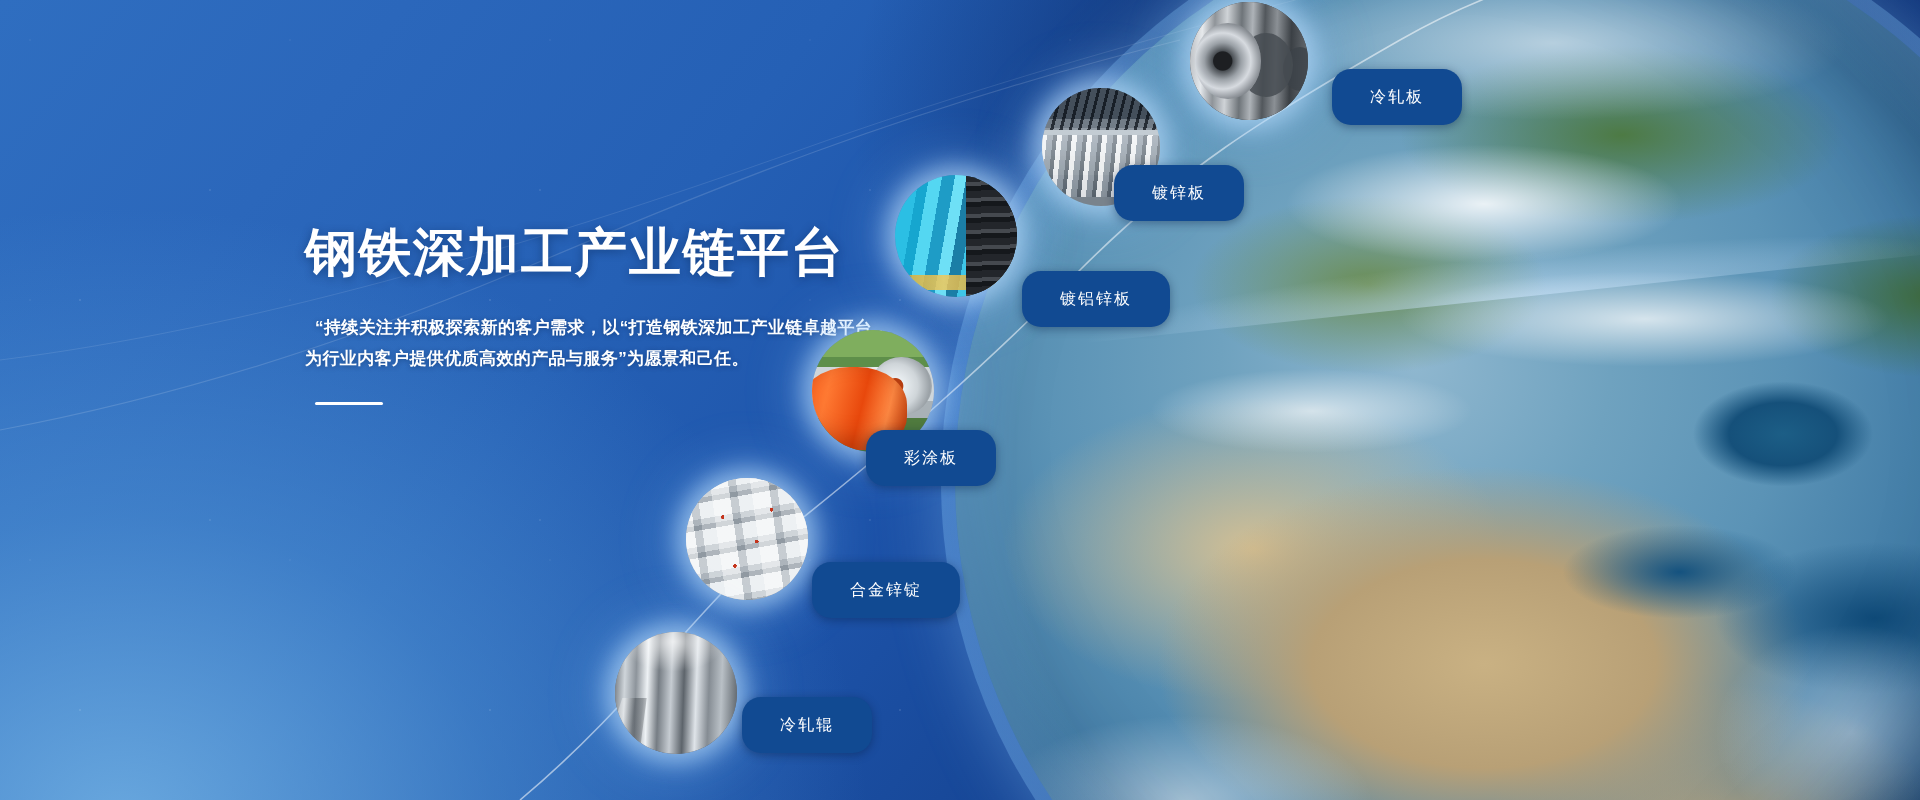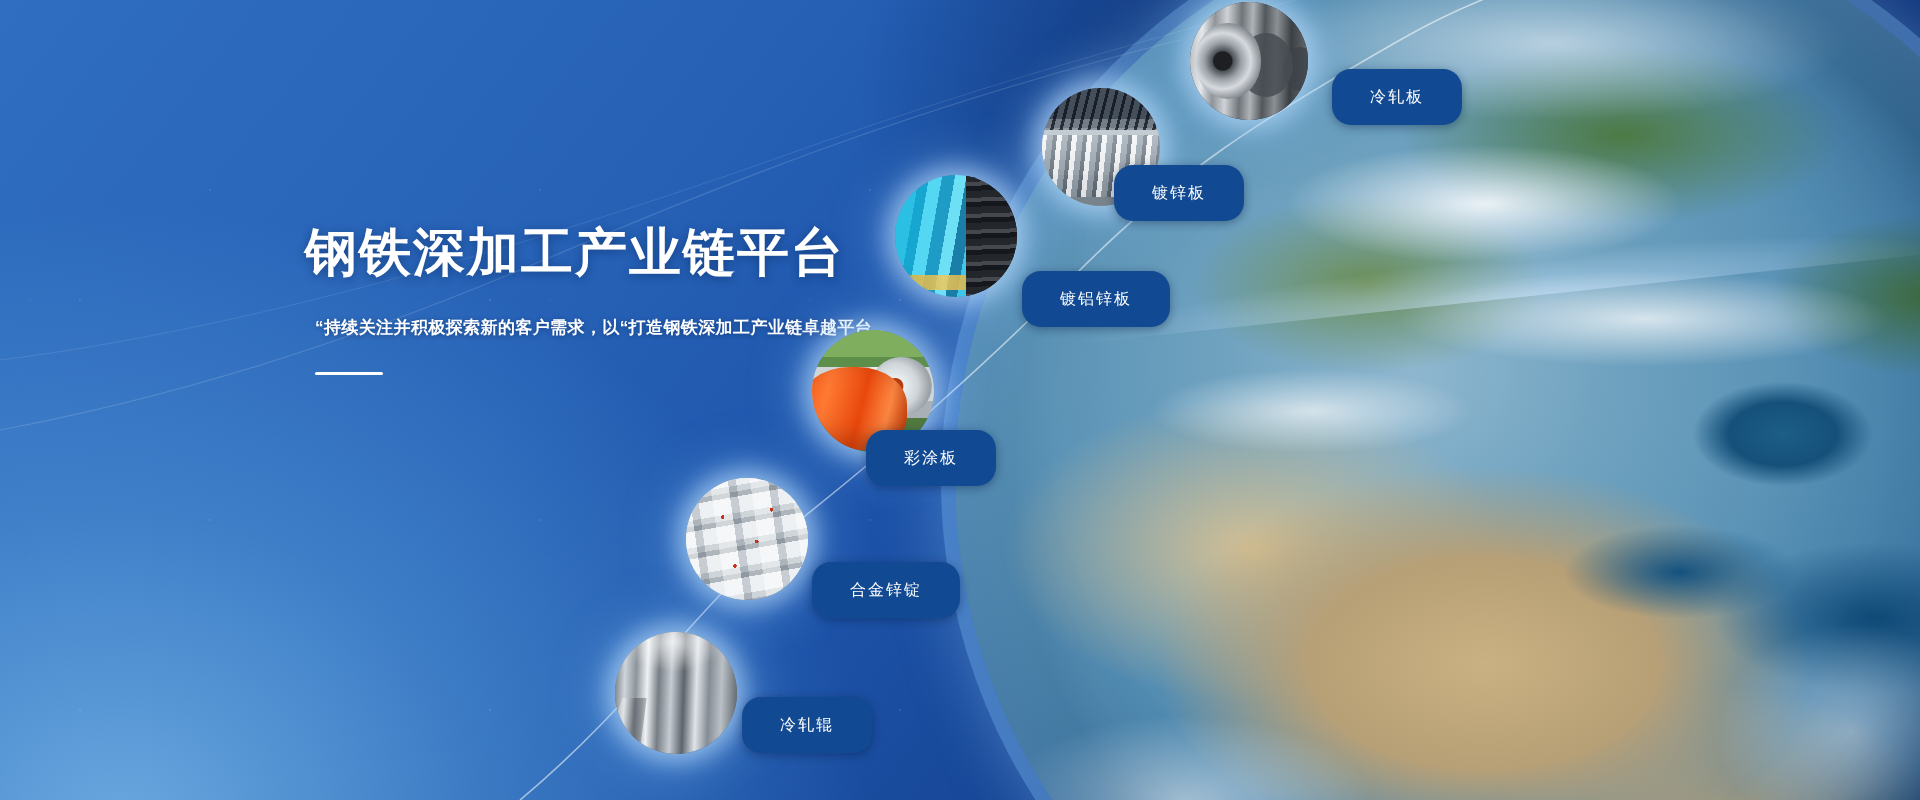--- a/index.html
+++ b/index.html
@@ -297,20 +297,21 @@
   <svg class="arc" viewBox="0 0 1920 800">
     <path d="M 520 800 C 640 700, 700 600, 800 520 S 980 370, 1080 270 S 1260 120, 1400 40 S 1640 -40, 1760 -70" fill="none" stroke="rgba(255,255,255,0.55)" stroke-width="1.6"></path>
     <path d="M 0 430 C 160 400, 330 350, 520 270 S 900 110, 1180 40" fill="none" stroke="rgba(255,255,255,0.14)" stroke-width="1.2"></path>
     <path d="M 0 360 C 240 330, 520 250, 800 150 S 1340 -10, 1560 -70" fill="none" stroke="rgba(255,255,255,0.10)" stroke-width="1"></path>
   </svg>
 
   <div class="copy">
     <div class="headline">钢铁深加工产业链平台</div>
     <div class="sublines">
       <span class="subline l1">“持续关注并积极探索新的客户需求，以“打造钢铁深加工产业链卓越平台，</span>
+      <span class="subline l2">为行业内客户提供优质高效的产品与服务”为愿景和己任。</span>
     </div>
     <div class="divider"></div>
   </div>
 
   <div class="node" id="n-lengzhaban">
     <div class="thumb">
         <div class="ph art-coil"></div>
       </div>
     <div class="pill">冷轧板</div>
   </div>

